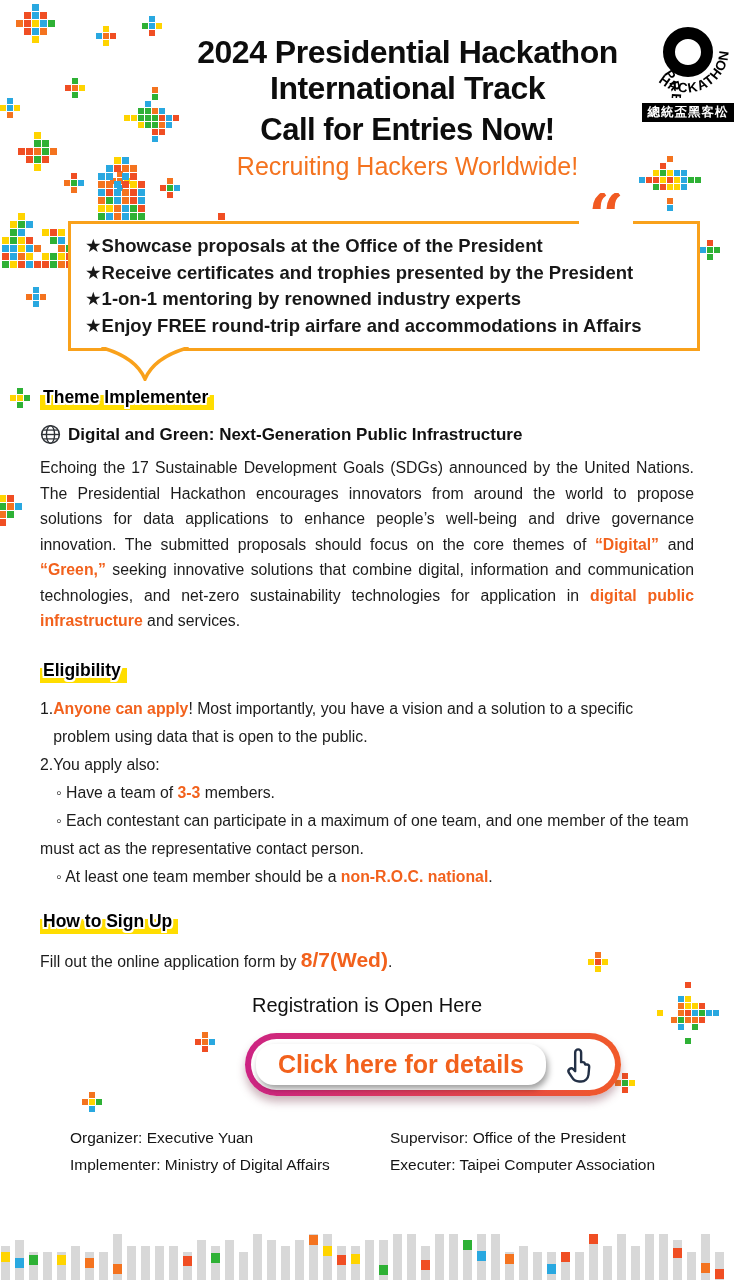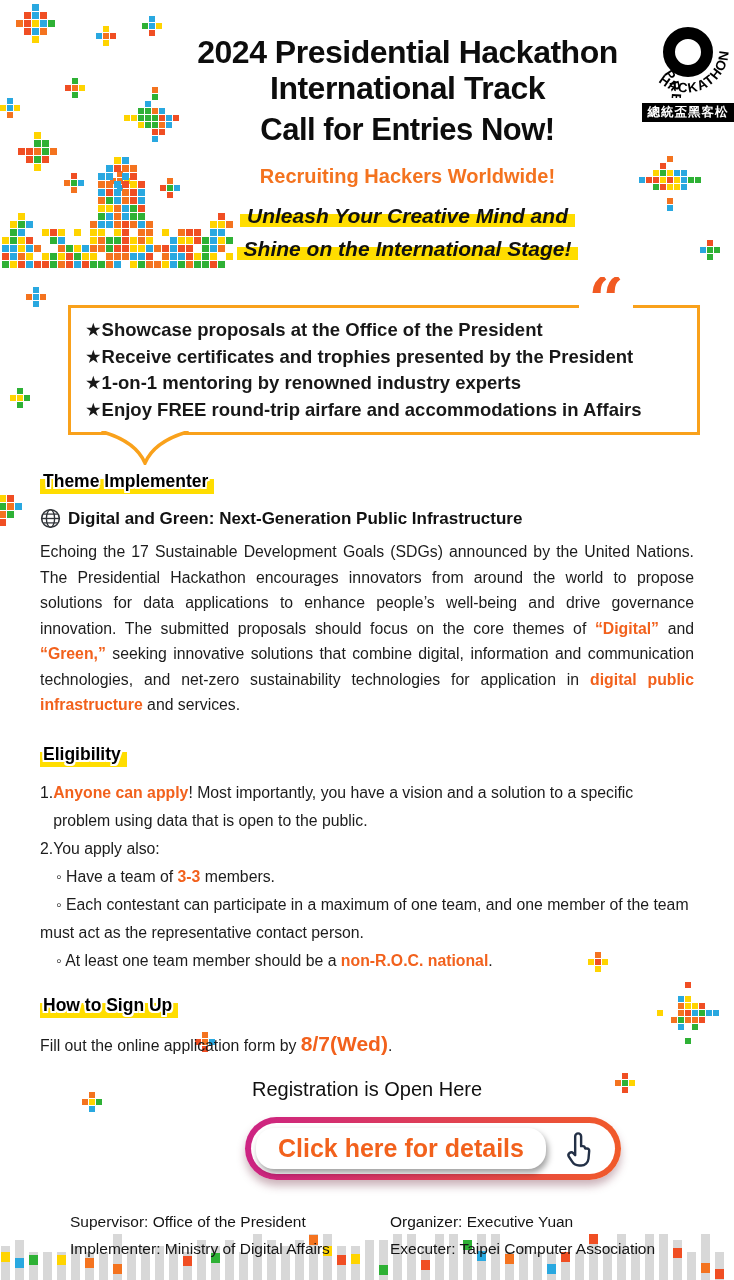--- a/index.html
+++ b/index.html
@@ -13,21 +13,21 @@
   html,body{background:#fff}
   body{font-family:"Liberation Sans","DejaVu Sans",sans-serif;color:var(--ink)}
   .page{position:relative;width:734px;height:1280px;background:#fff;overflow:hidden;margin:0 auto}
   #decor{position:absolute;inset:0;pointer-events:none;z-index:0}
   .content{position:relative;z-index:1}
 
   
   .hero-text{margin-left:135px;width:545px;padding-top:34px;text-align:center}
   .hero-title{font-size:32px;line-height:36px;font-weight:800;letter-spacing:-0.5px;color:#0d0d0d}
   .cfe{margin-top:6px;font-size:31px;line-height:36px;font-weight:800;letter-spacing:-0.5px;color:#0d0d0d}
-  .recruit{margin-top:13px;font-size:20px;line-height:30px;font-weight:700;color:var(--orange-bright)}
+  .recruit{margin-top:3px;font-size:25px;line-height:30px;font-weight:400;color:var(--orange-bright)}
   .tagline{margin-top:8px;font-size:21px;line-height:33px;font-weight:700;font-style:italic;color:#111}
   .hl{background:linear-gradient(to bottom,transparent 45%,var(--yellow) 45%);padding:0 7px}
 
   
   .logo{position:absolute;left:642px;top:6px;width:92px;text-align:center;z-index:2}
   .logo-label{margin-top:1px;background:#000;color:#fff;font-size:12.5px;font-weight:bold;letter-spacing:1px;line-height:19px;height:19px;width:92px}
 
   
   .benefits{position:relative;margin:40px 34px 0 68px;width:632px;border:3px solid var(--amber);padding:9px 14px;background:#fff}
   .b-item{font-size:18.5px;line-height:26.5px;font-weight:600;color:#181818}
@@ -420,24 +420,20 @@
 
   <div class="content">
 
     <div class="hero-text">
       <h1 class="hero-title">
         <span>2024 Presidential Hackathon</span><br>
         <span>International Track</span>
       </h1>
       <div class="cfe">Call for Entries Now!</div>
       <div class="recruit">Recruiting Hackers Worldwide!</div>
-      <div class="tagline">
-        <span class="hl">Unleash Your Creative Mind and</span><br>
-        <span class="hl">Shine on the International Stage!</span>
-      </div>
     </div>
 
     <div class="logo">
       <svg width="92" height="92" viewBox="0 0 92 92">
         <defs>
           <path id="cwArc" d="M 20,66.3 A 33,33 0 1 1 19.97,66.27" fill="none"></path>
           <path id="ccwArc" d="M 14.8,74.1 A 42,42 0 1 0 14.77,74.07" fill="none"></path>
         </defs>
         <circle cx="46" cy="46" r="19" fill="none" stroke="#000" stroke-width="12"></circle>
         <text font-family="Liberation Sans, DejaVu Sans, sans-serif" font-size="13.5" font-weight="bold" letter-spacing="1.2" fill="#000">
@@ -503,22 +499,22 @@
             <span class="btn-label">Click here for details</span>
             <svg width="34" height="40" viewBox="0 0 24 28">
               <path d="M9.3 15.5 V5.8 a2.1 2.1 0 0 1 4.2 0 v6.9 h1.1 c.9 0 1.6 .7 1.7 1.6 h1.3 c.9 0 1.7 .8 1.6 1.7 l-.5 5.6 a5.2 5.2 0 0 1 -5.2 4.7 h-1.4 a5.8 5.8 0 0 1 -4.9 -2.7 L4.9 20.2 a2 2 0 0 1 3.1 -2.5 l1.3 1.4 z" fill="#fff" stroke="#233046" stroke-width="1.7" stroke-linejoin="round"></path>
             </svg>
           </span>
         </button>
       </div>
     </section>
 
     <div class="footer">
+      <div>Organizer: Executive Yuan</div>
       <div>Supervisor: Office of the President</div>
-      <div>Organizer: Executive Yuan</div>
       <div>Implementer: Ministry of Digital Affairs</div>
       <div>Executer: Taipei Computer Association</div>
     </div>
   </div>
 
   <div id="strip">
       <div style="position: absolute; left: 1px; top: 12px; width: 9px; height: 34px; background: rgb(216, 216, 216);">
         <div style="position: absolute; left: 0px; top: 6px; width: 9px; height: 10px; background: rgb(255, 212, 0);"></div>
       </div>
       <div style="position: absolute; left: 15px; top: 6px; width: 9px; height: 40px; background: rgb(216, 216, 216);">

